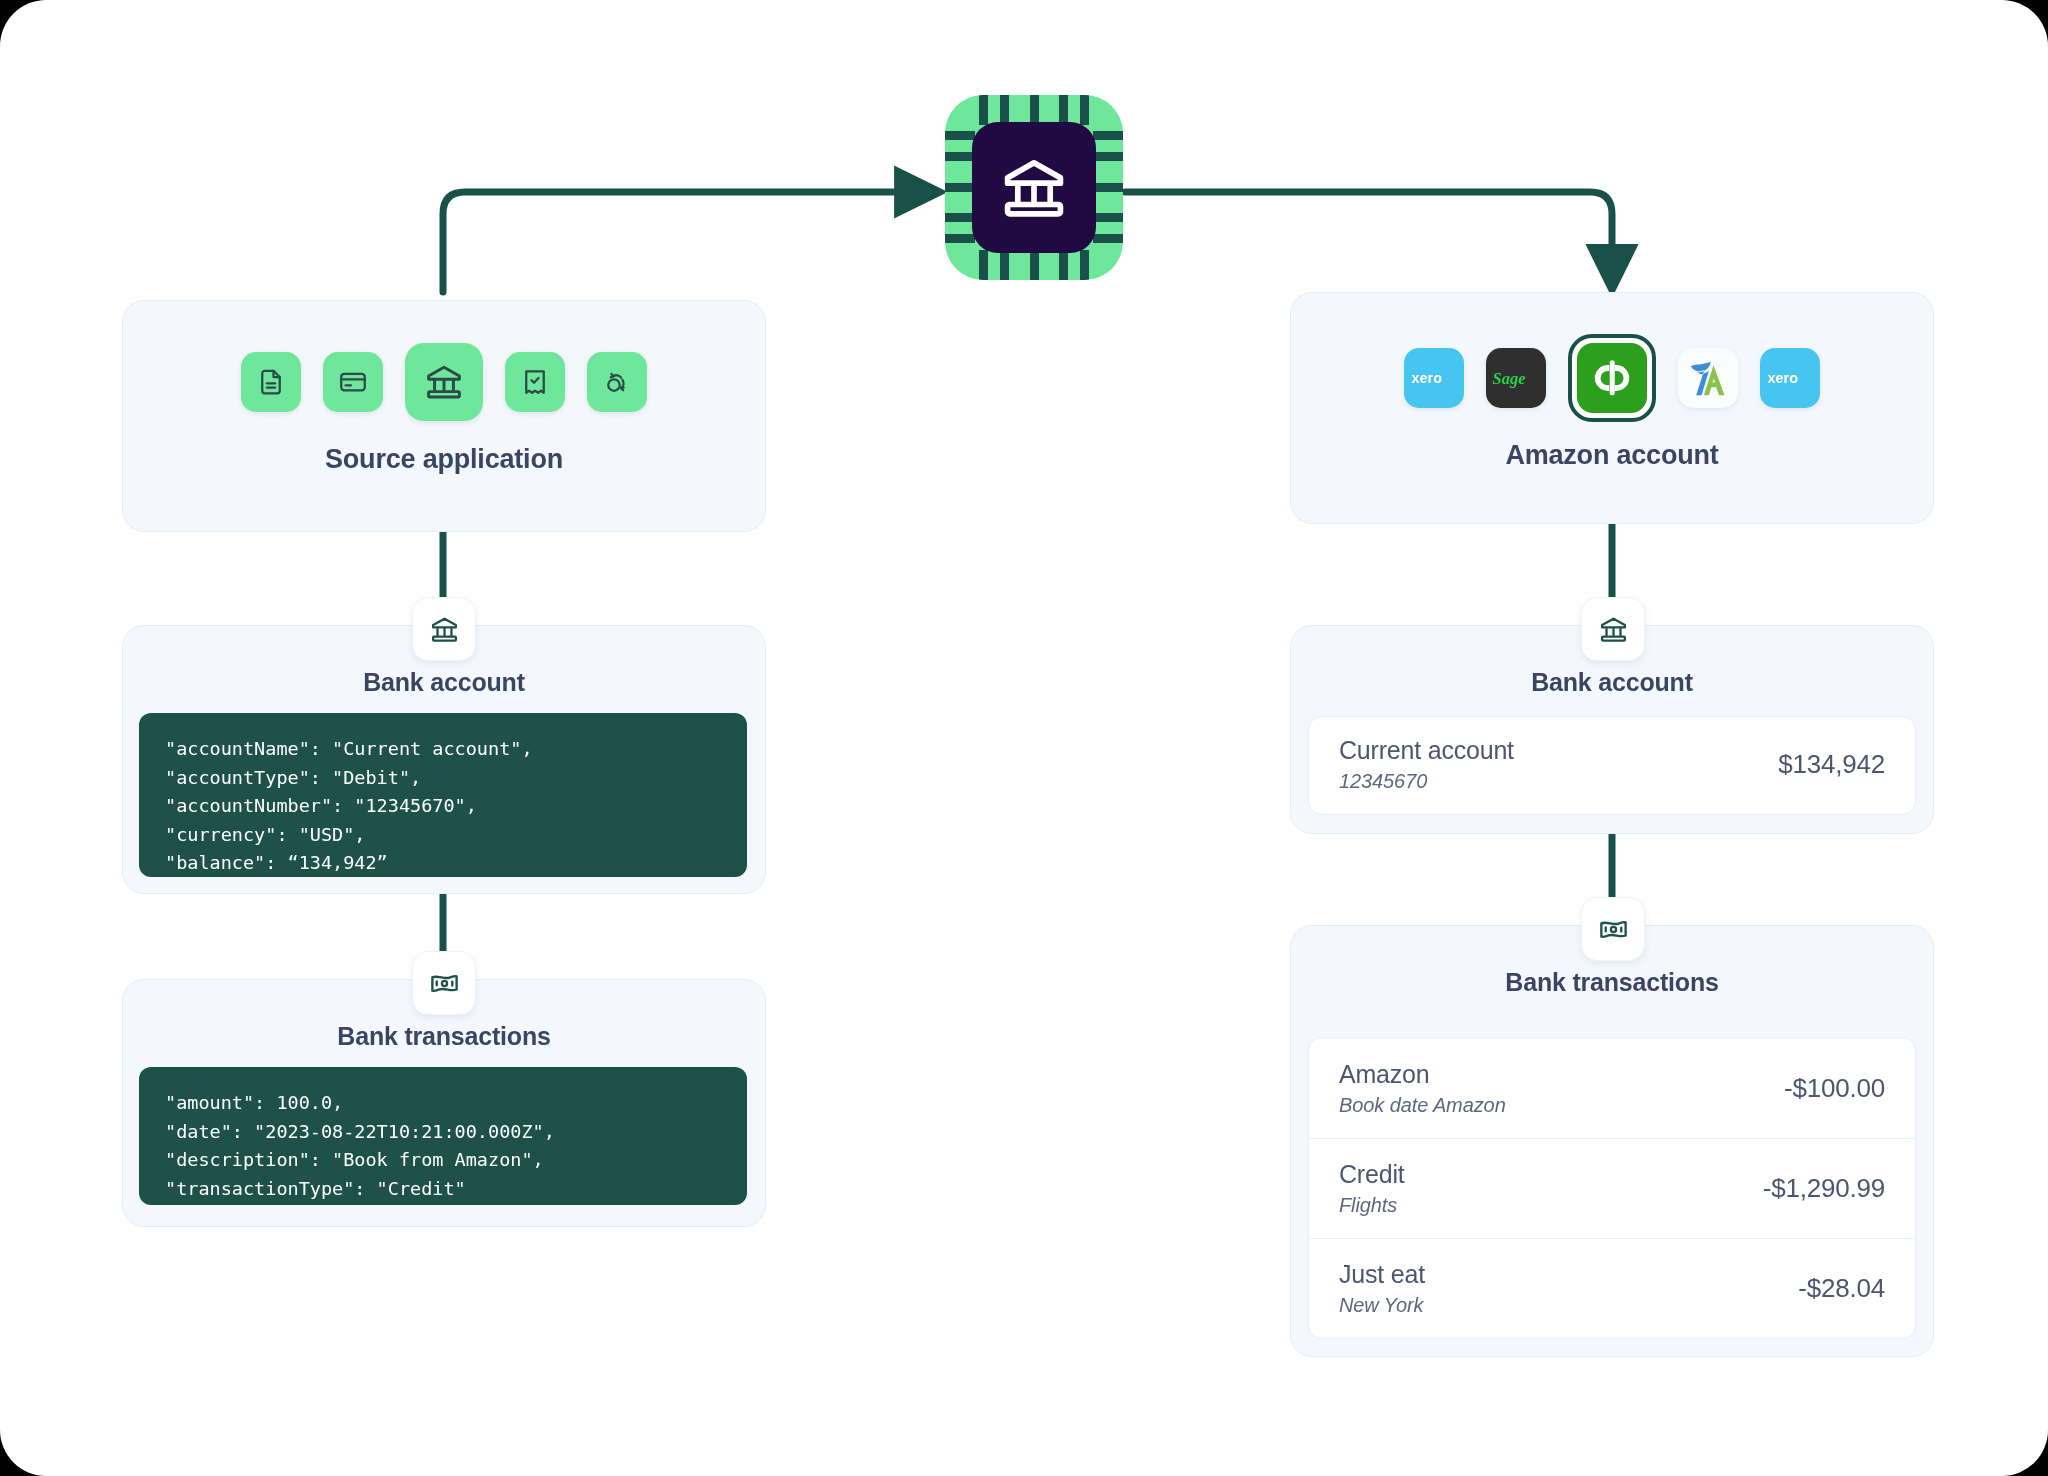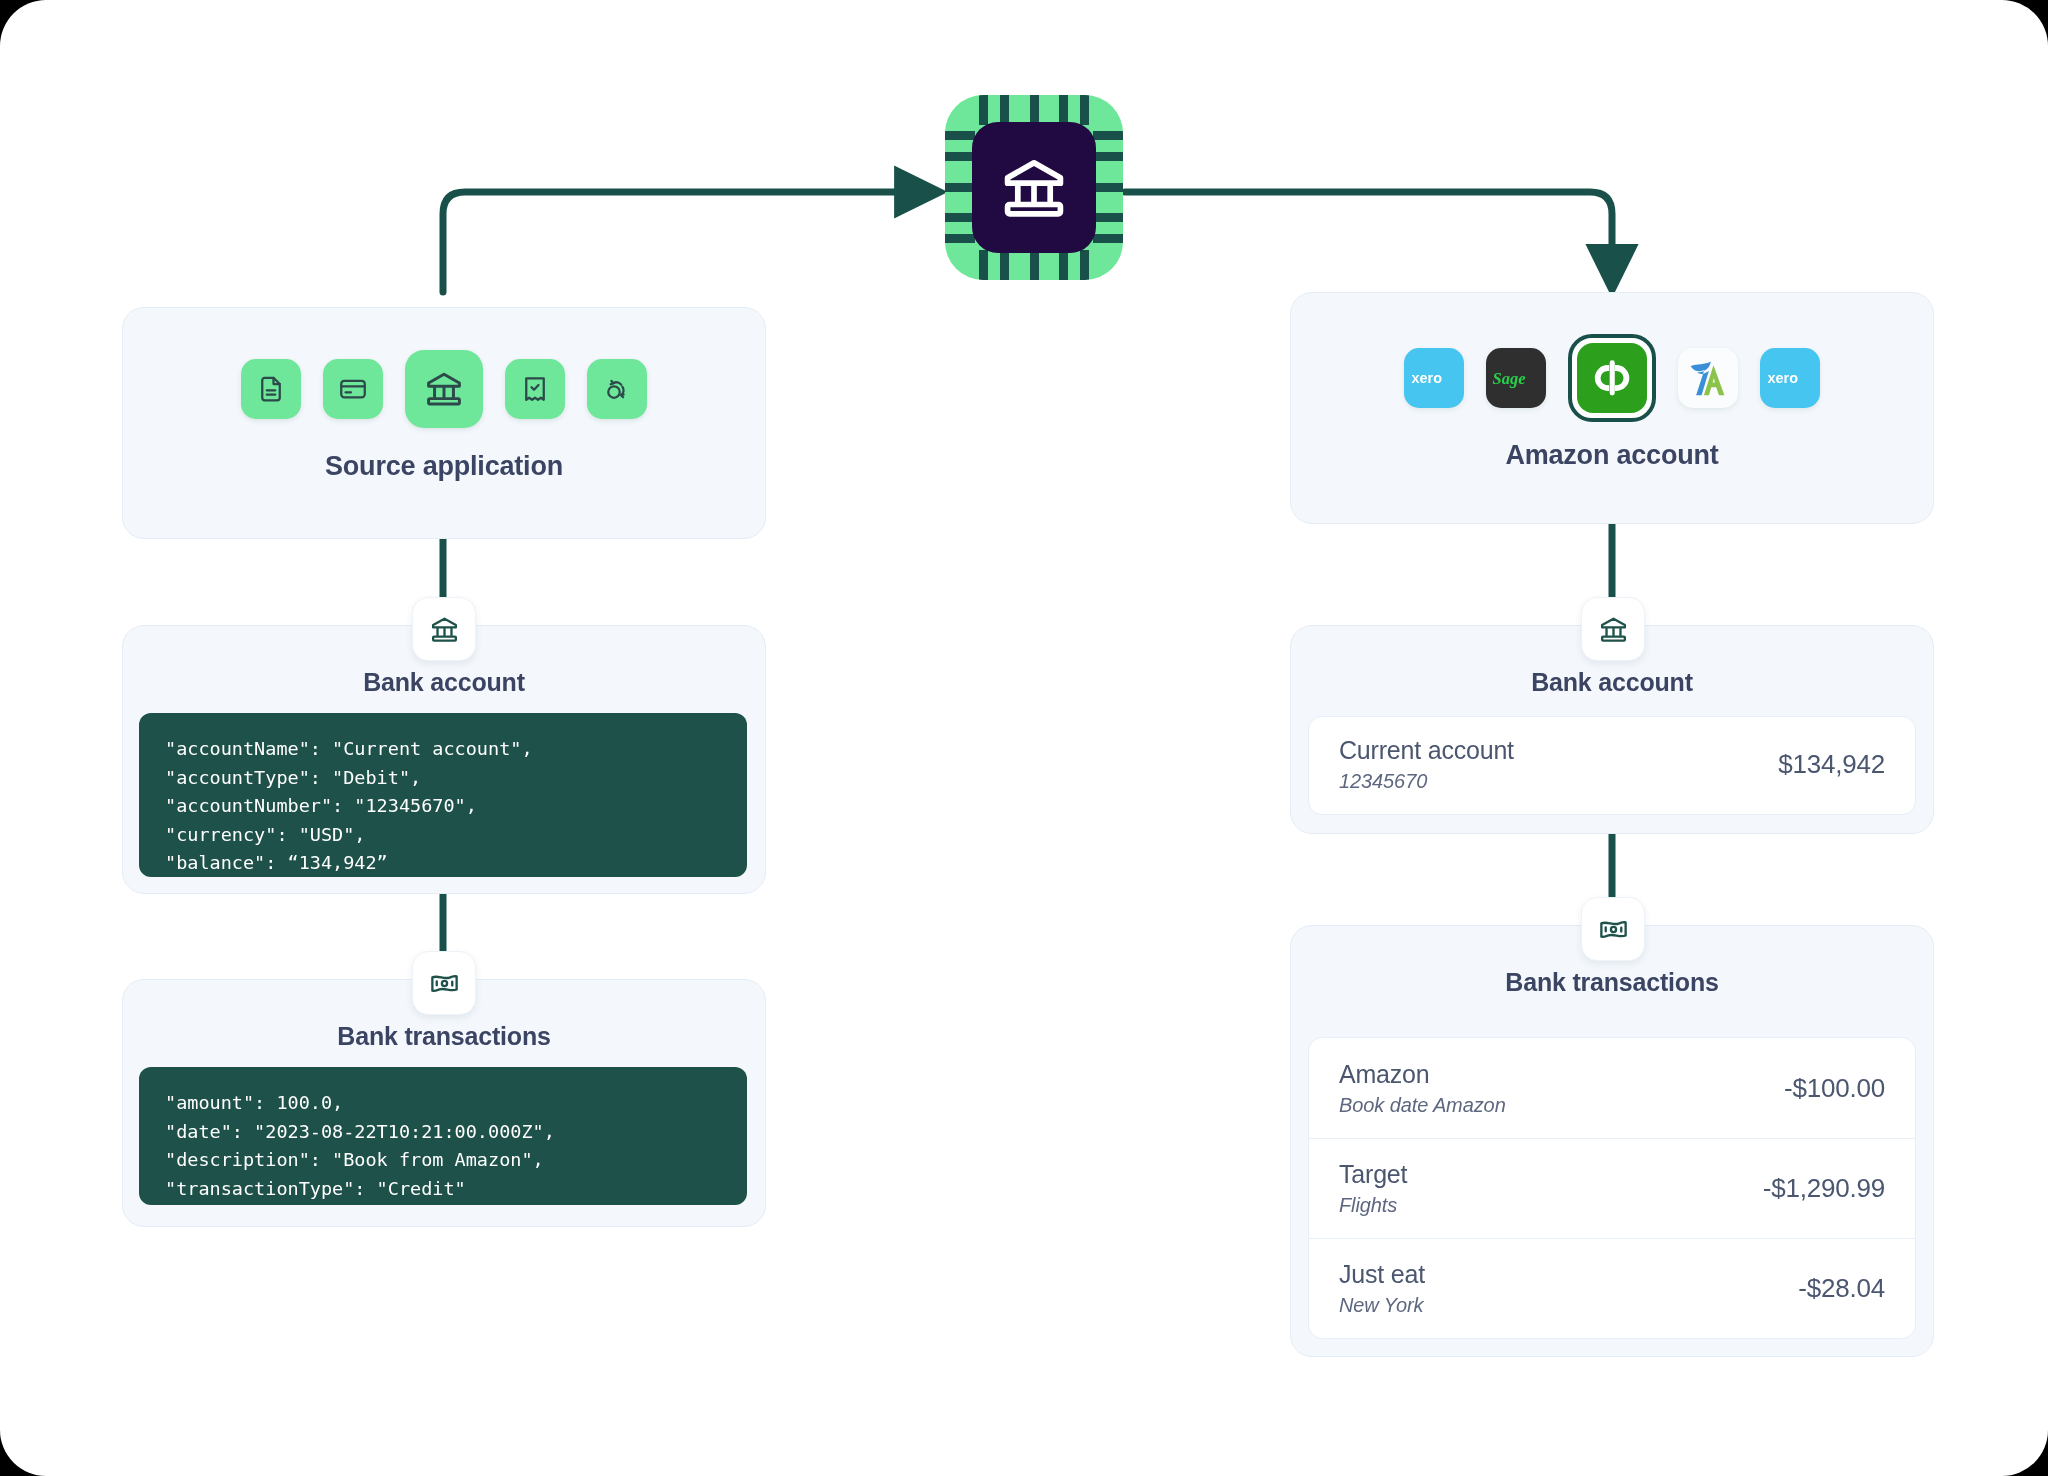--- a/index.html
+++ b/index.html
@@ -197,21 +197,21 @@
       <svg width="78" height="72" viewBox="0 0 24 24" fill="none" stroke="#ffffff" stroke-width="1.9" stroke-linecap="round" stroke-linejoin="round">
         <path d="M3.2 8.6 L12 3.6 L20.8 8.6 L20.8 10.4 L3.2 10.4 Z"></path>
         <line x1="6.6" y1="11.6" x2="6.6" y2="16.4"></line>
         <line x1="12" y1="11.6" x2="12" y2="16.4"></line>
         <line x1="17.4" y1="11.6" x2="17.4" y2="16.4"></line>
         <rect x="3.2" y="17.5" width="17.6" height="3.1" rx="0.7"></rect>
       </svg>
     </div>
   </div>
 
-  <div class="panel" style="left:122px;top:307px;width:642px;height:230px;">
+  <div class="panel" style="left:122px;top:300px;width:642px;height:230px;">
     <div class="logo-row" style="margin-top:41px;height:80px;">
       <div class="stile">
         <svg width="30" height="30" viewBox="0 0 24 24" fill="none" stroke="#2c4a4a" stroke-width="1.8" stroke-linecap="round" stroke-linejoin="round">
           <path d="M14 3 H7 a2 2 0 0 0-2 2 v14 a2 2 0 0 0 2 2 h10 a2 2 0 0 0 2-2 V8 Z"></path>
           <path d="M14 3 v5 h5"></path>
             <line x1="8.6" y1="13" x2="15.4" y2="13"></line>
           <line x1="8.6" y1="16.4" x2="15.4" y2="16.4"></line>
         </svg>
       </div>
       <div class="stile">
@@ -355,21 +355,21 @@
   <div class="list" style="left:1308px;top:1037px;width:606px;height:300px;">
     <div class="row" style="height:100px;">
       <div>
         <div class="row-main">Amazon</div>
         <div class="row-sub">Book date Amazon</div>
       </div>
       <div class="row-amt">-$100.00</div>
     </div>
     <div class="row" style="height:100px;">
       <div>
-        <div class="row-main">Target</div>
+        <div class="row-main">Credit</div>
         <div class="row-sub">Flights</div>
       </div>
       <div class="row-amt">-$1,290.99</div>
     </div>
     <div class="row" style="height:100px;gap:18px;">
       <div>
         <div class="row-main">Just eat</div>
         <div class="row-sub">New York</div>
       </div>
       <div class="row-amt">-$28.04</div>

